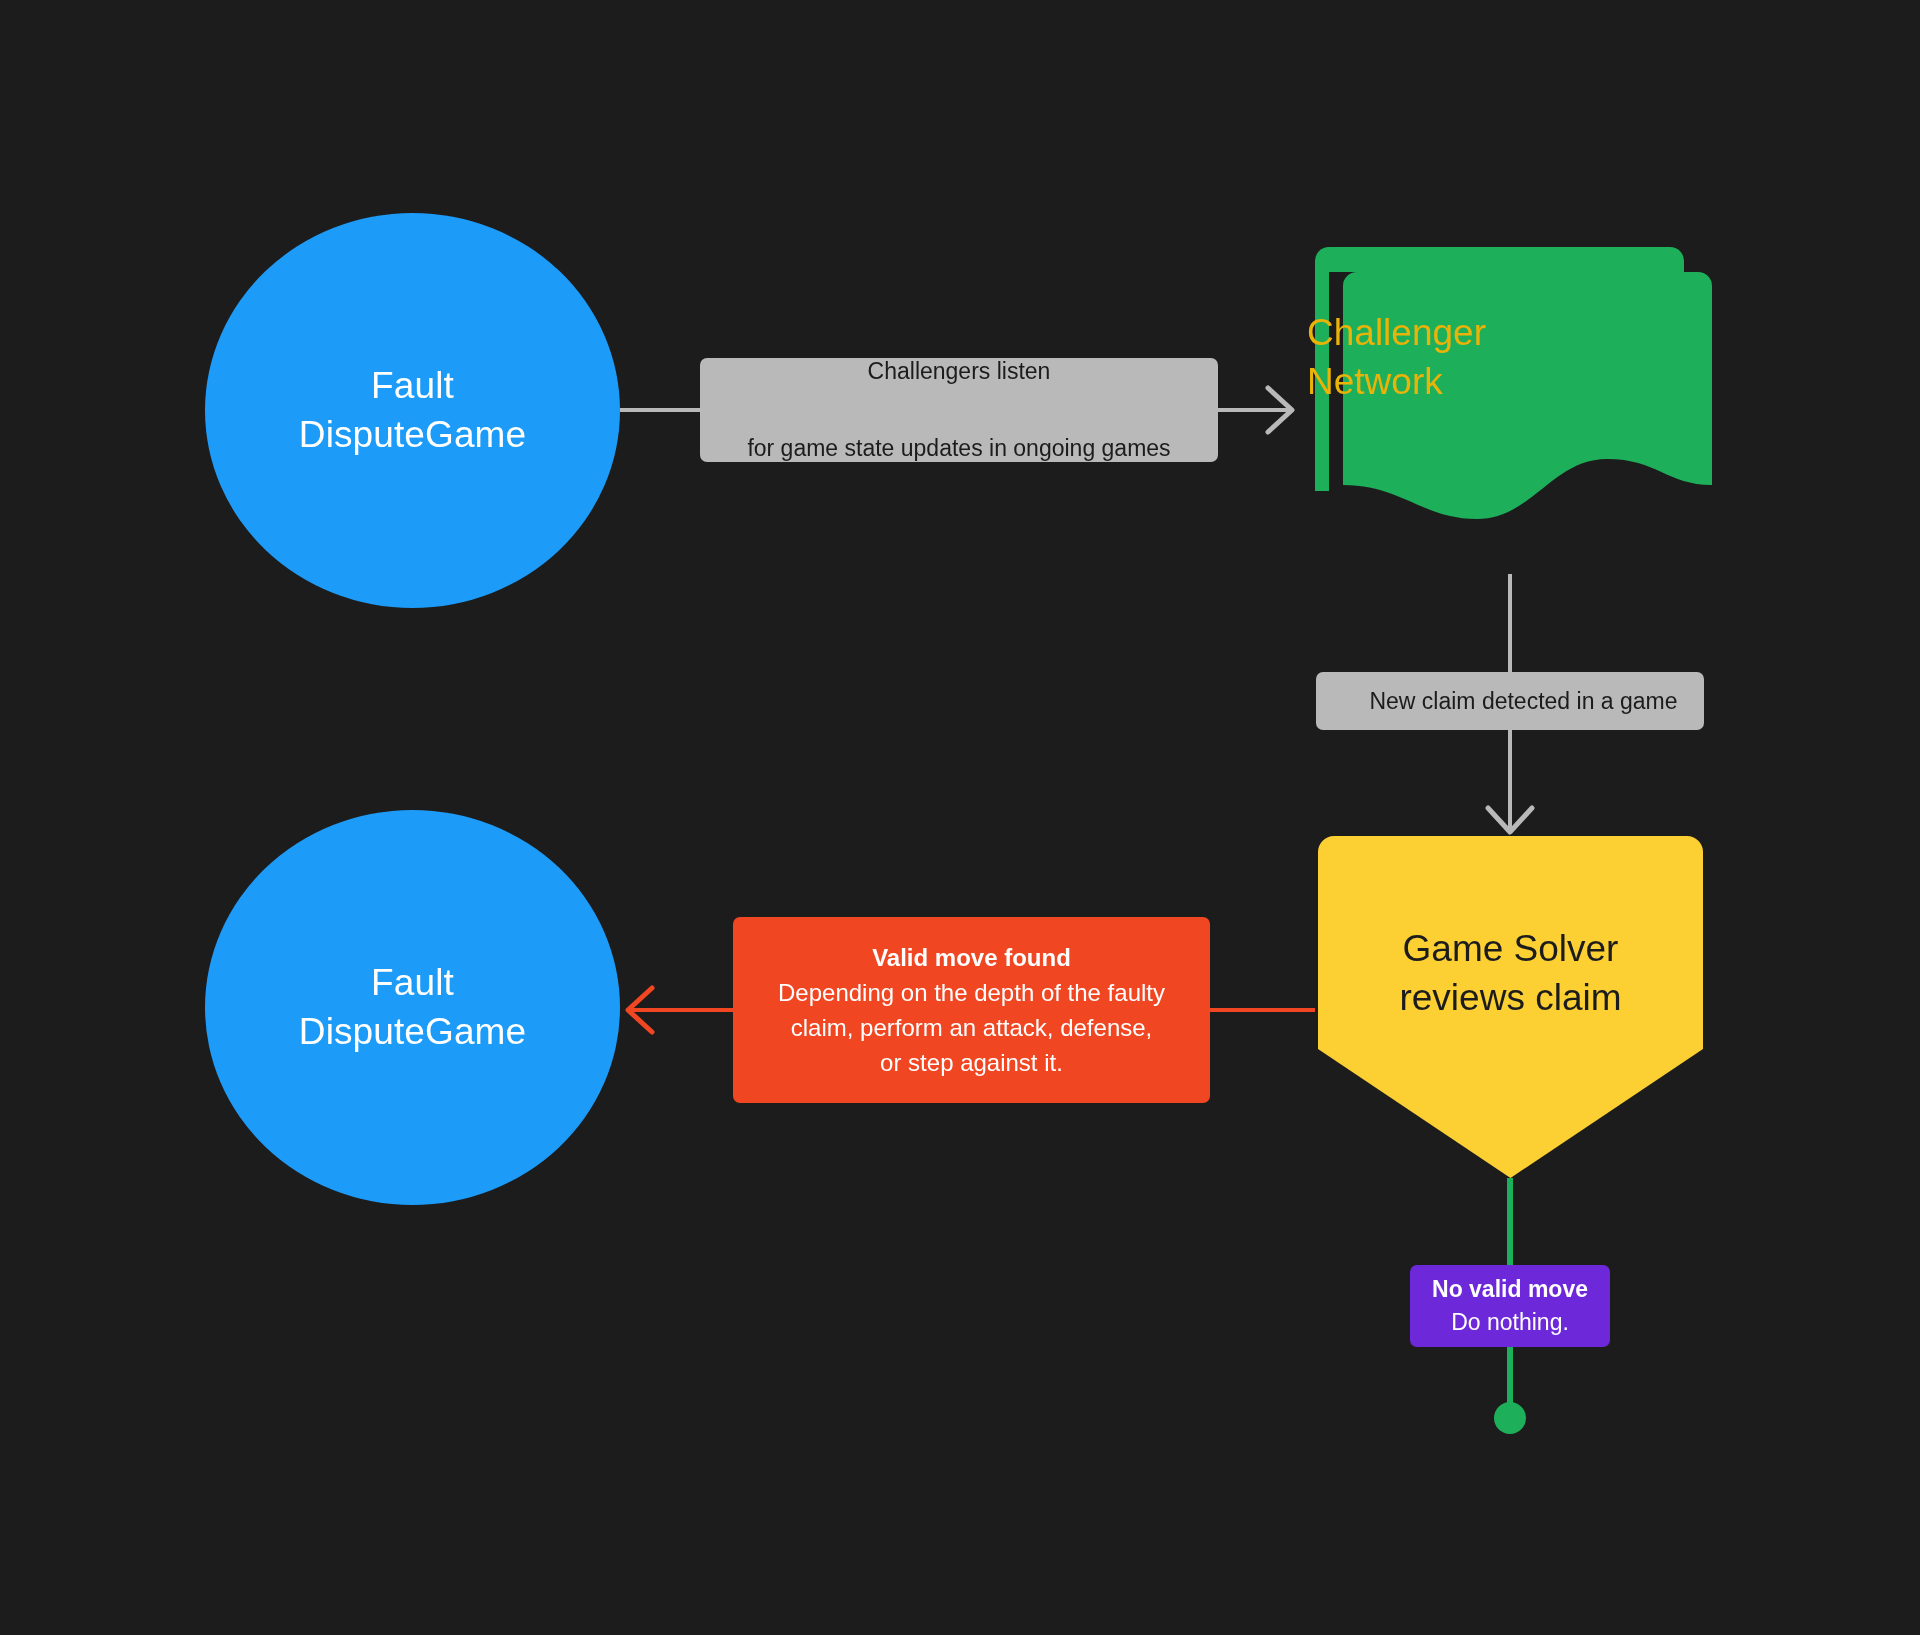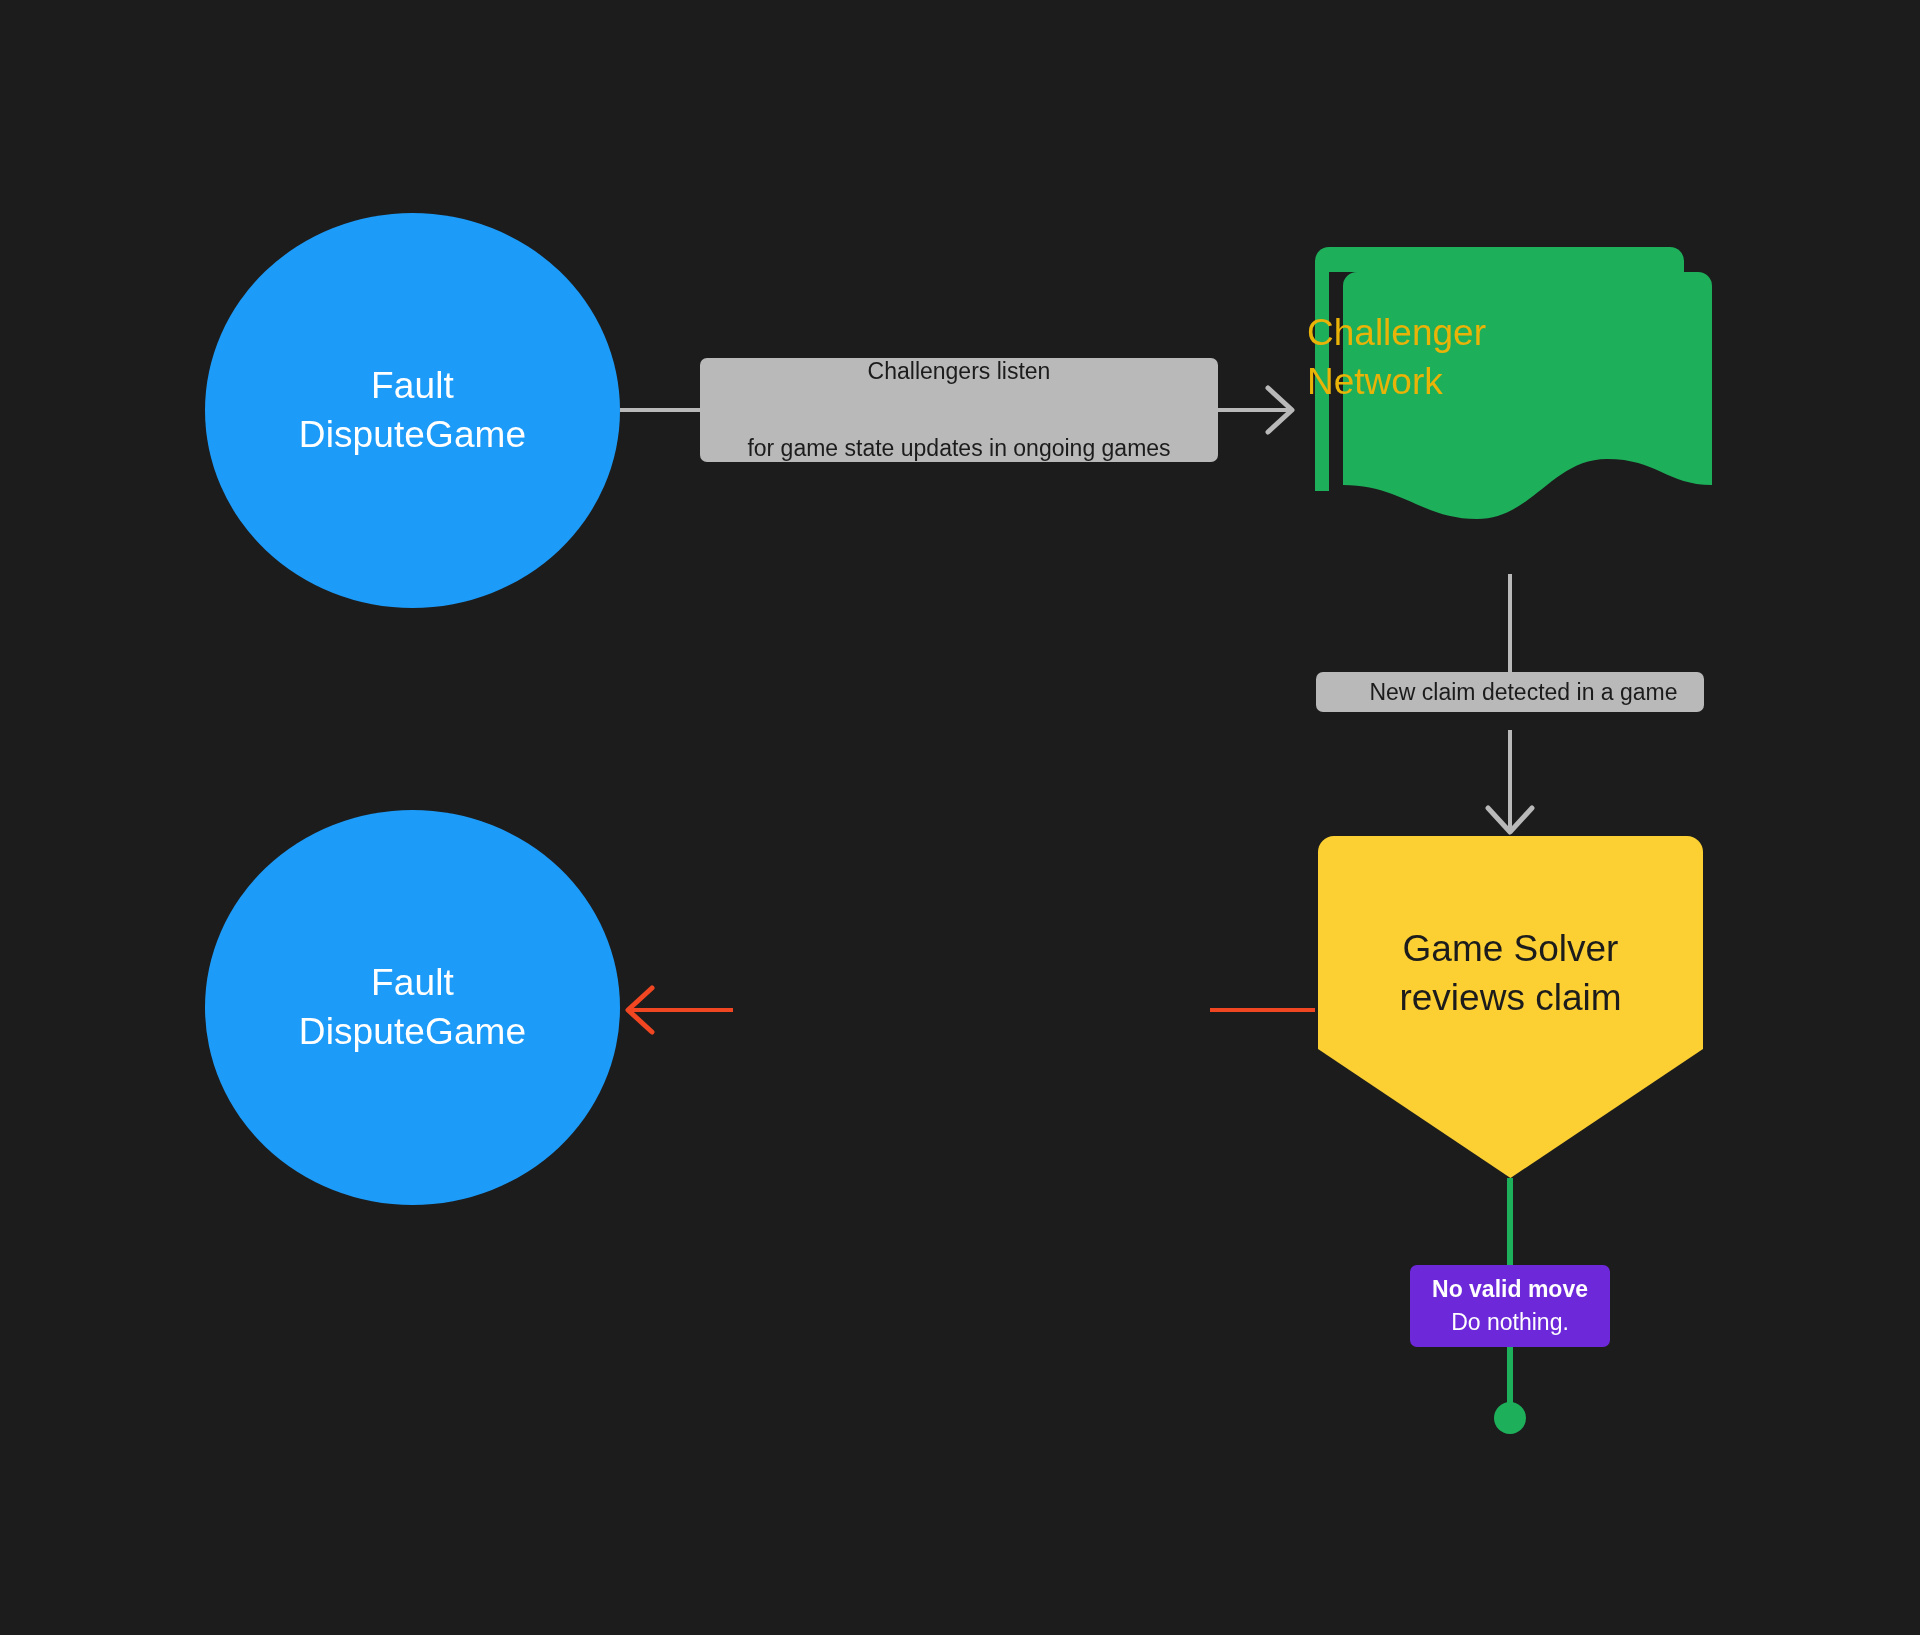--- a/index.html
+++ b/index.html
@@ -192,23 +192,29 @@
       <span>Fault</span><br>
       <span>DisputeGame</span>
     </div>
   </div>
 
   <div class="edge-label gray" style="left:700px; top:358px; width:518px; height:104px;gap:44px;">
     <span class="line">Challengers listen</span>
     <span class="line">for game state updates in ongoing games</span>
   </div>
 
-  <div class="edge-label gray" style="left:1316px; top:672px; width:388px; height:40px;padding-left:47px;">
+  <div class="edge-label gray" style="left:1316px; top:672px; width:388px; height:58px;padding-left:47px;">
     <span class="line">New claim detected in a game</span>
   </div>
 
+  <div class="edge-label red" style="left:733px; top:917px; width:477px; height:186px;">
+    <span class="line strong">Valid move found</span>
+    <span class="line">Depending on the depth of the faulty</span>
+    <span class="line">claim, perform an attack, defense,</span>
+    <span class="line">or step against it.</span>
+  </div>
 
   <div class="edge-label green" style="left:1410px; top:1265px; width:200px; height:82px;">
     <span class="line strong">No valid move</span>
     <span class="line">Do nothing.</span>
   </div>
 
 </div>
 
 </body></html>

